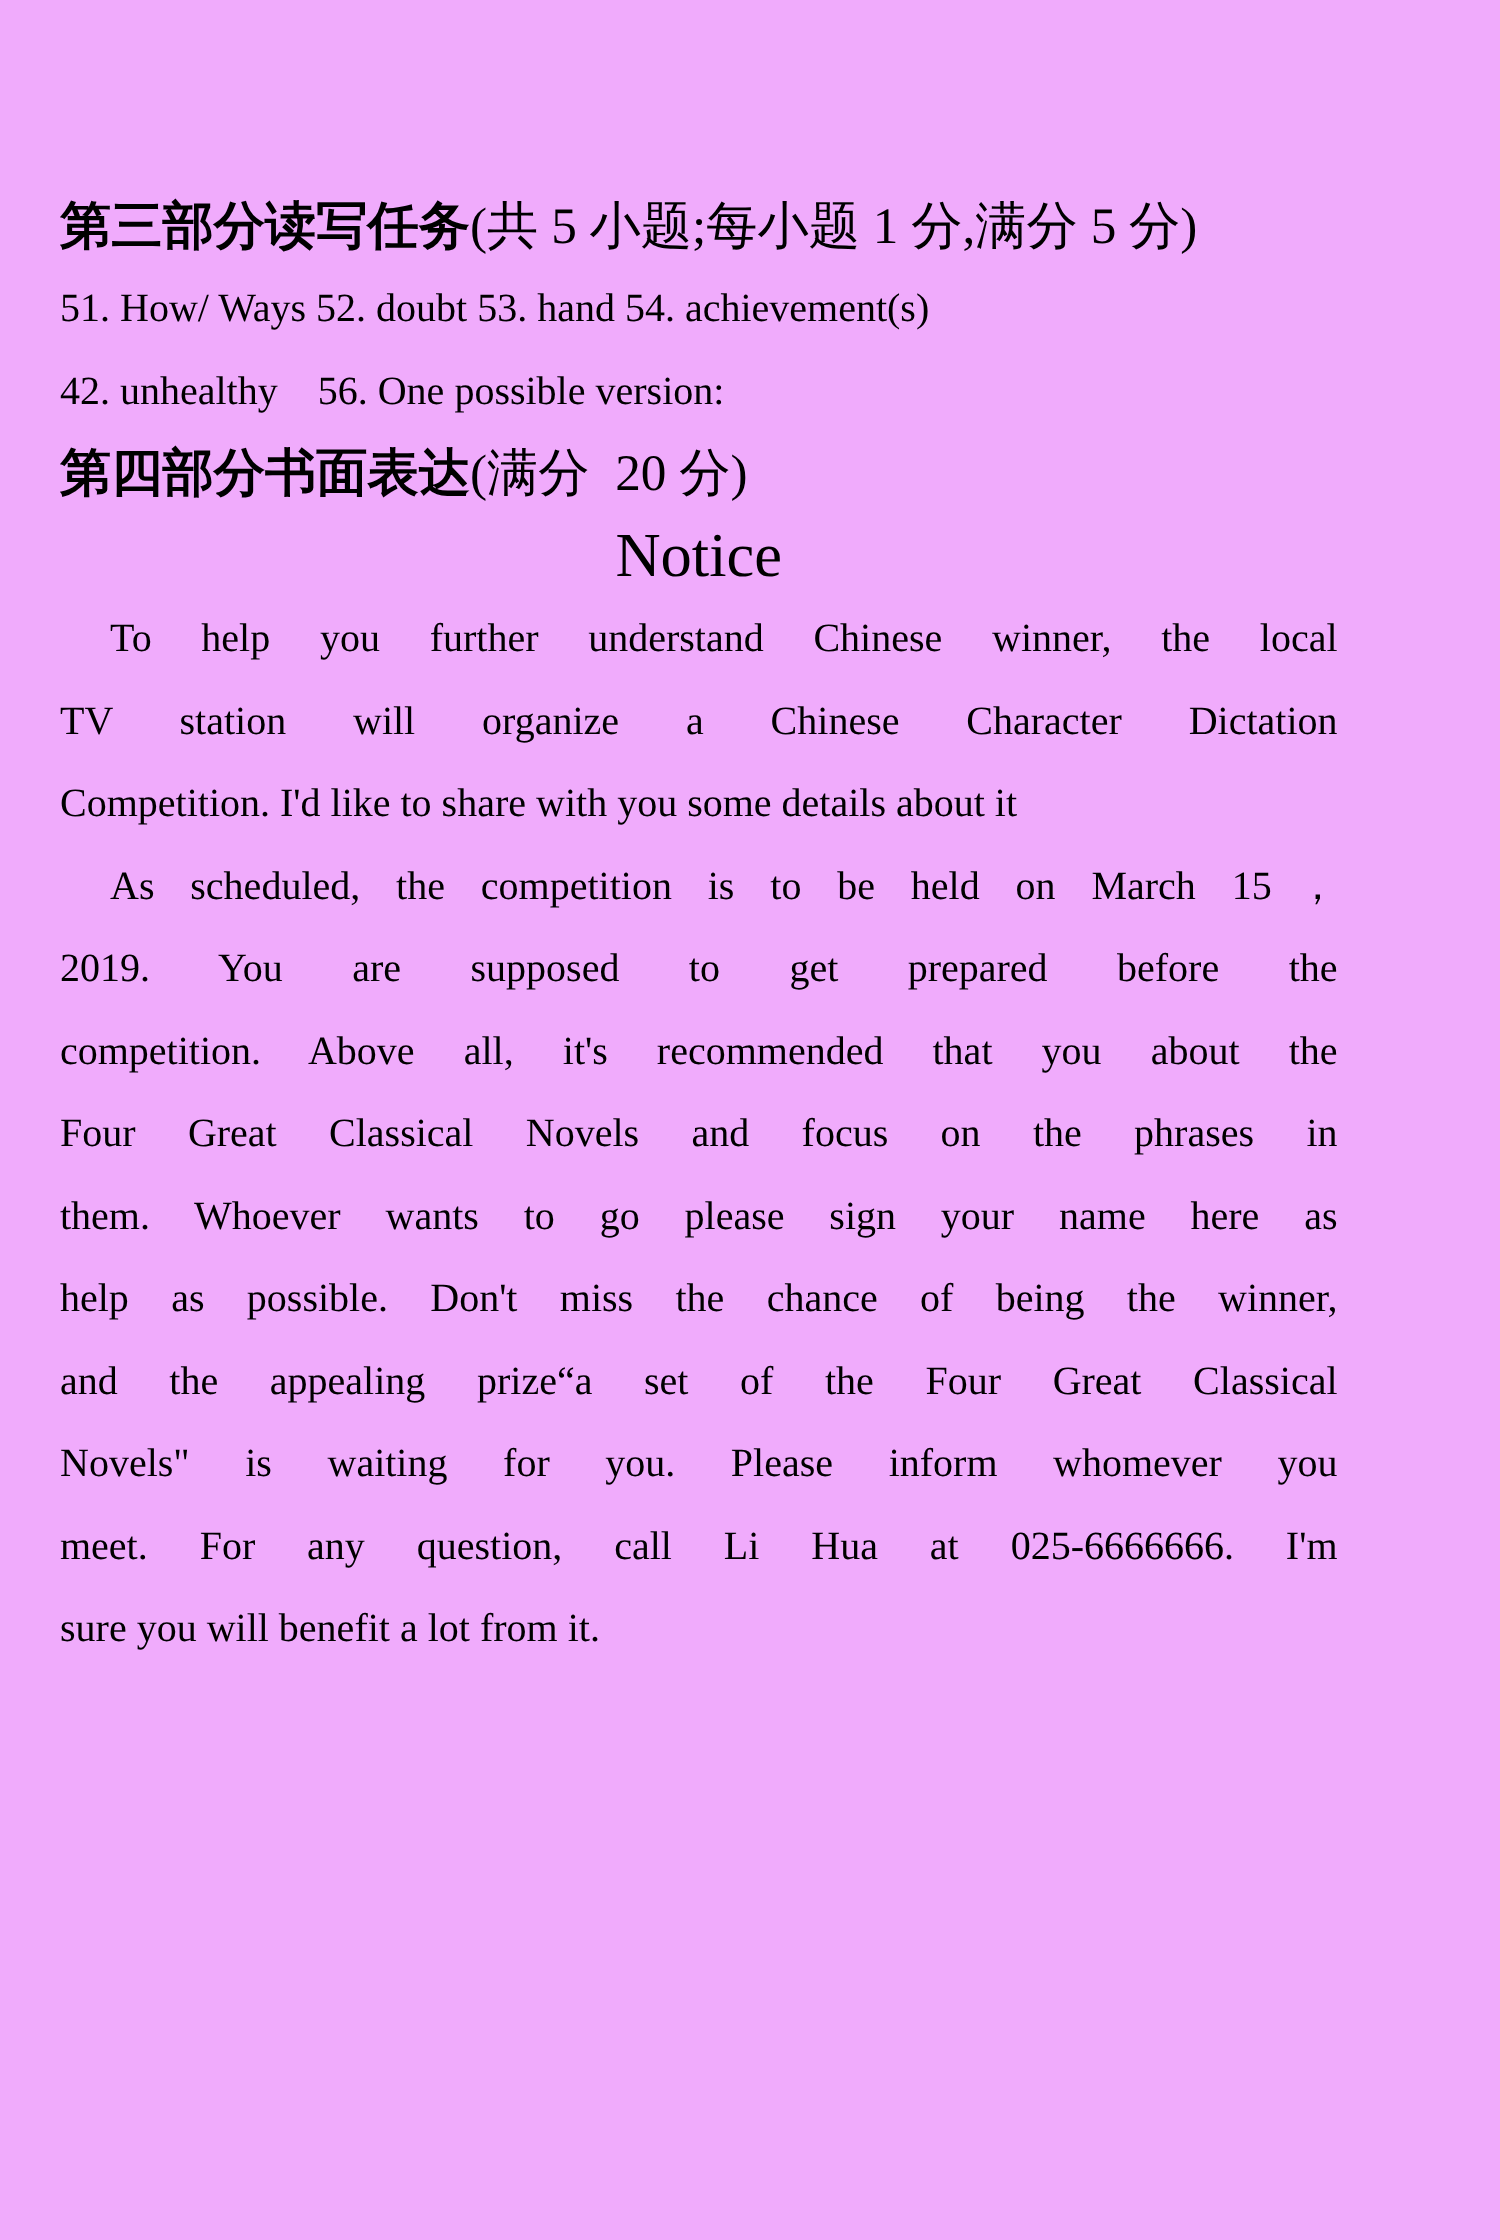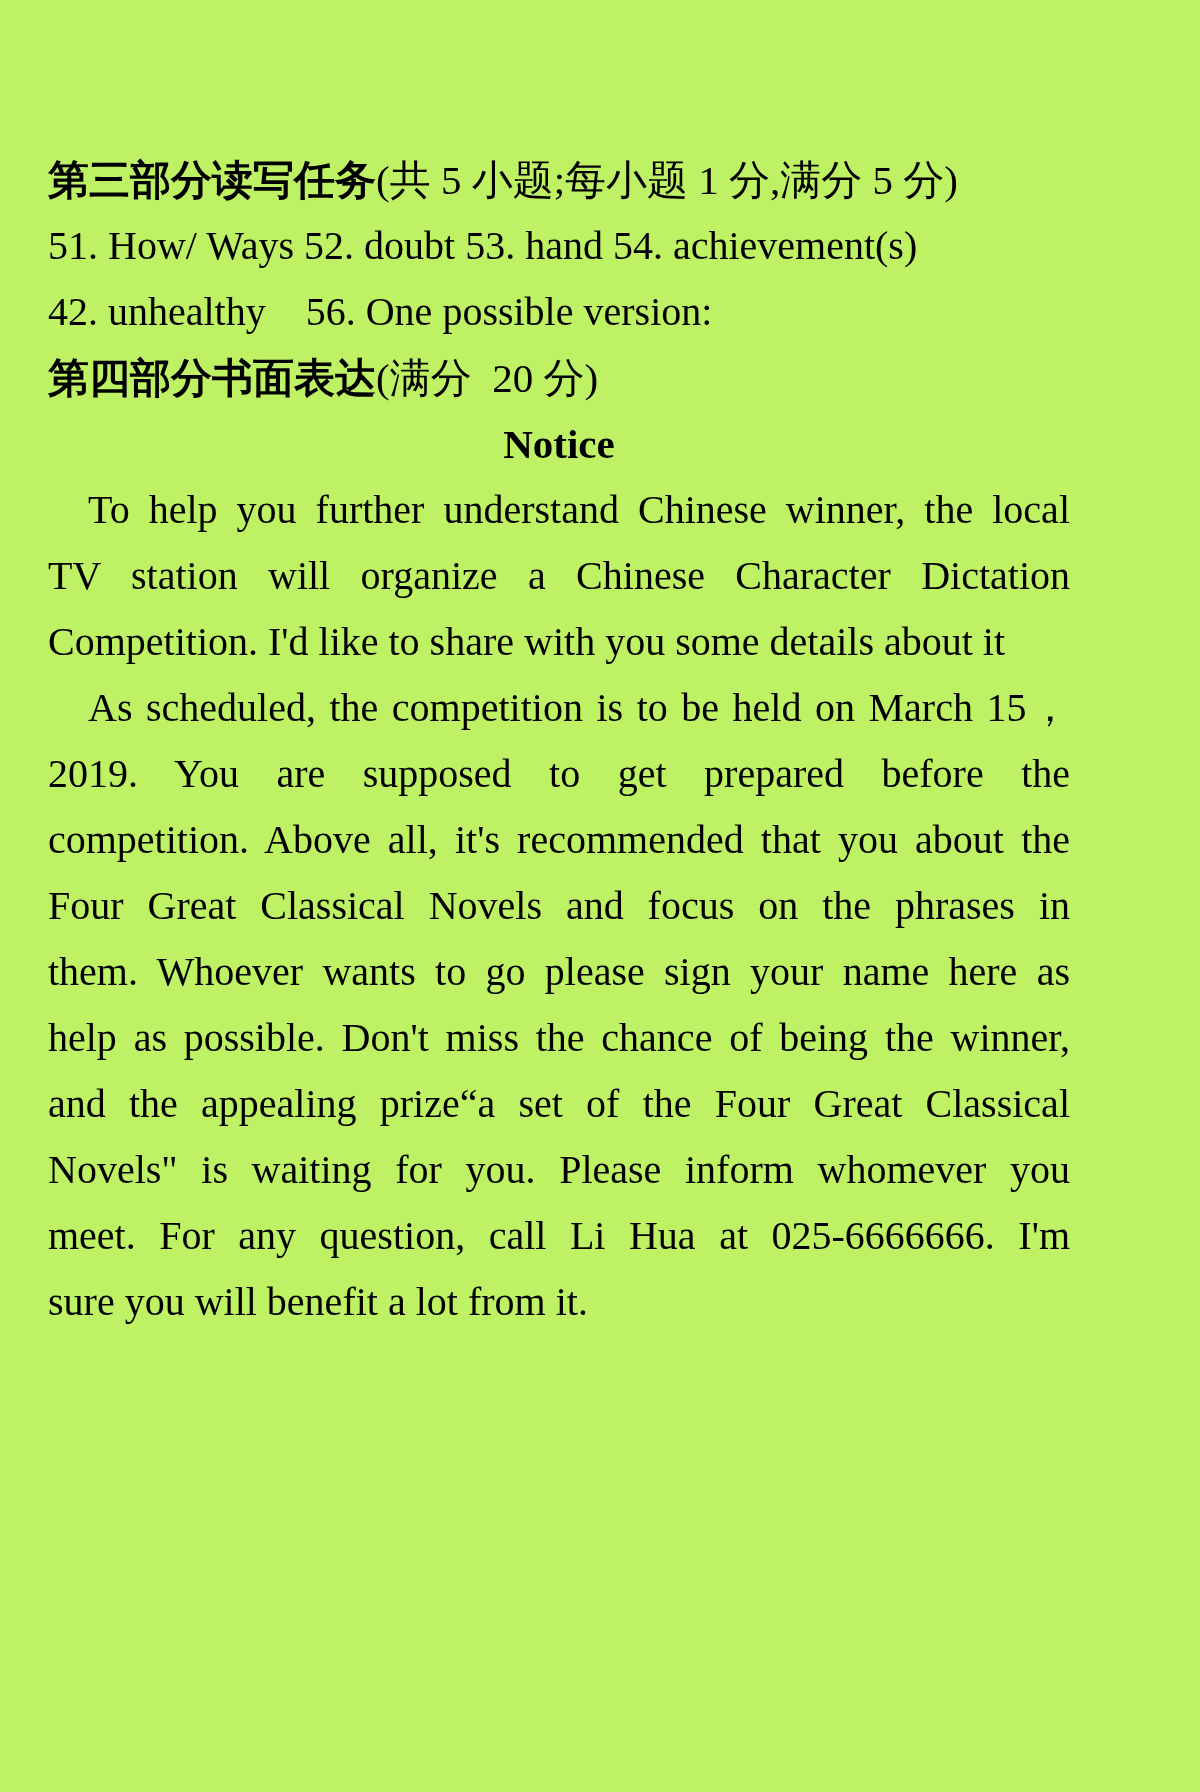--- a/index.html
+++ b/index.html
@@ -11,30 +11,30 @@
     height: 1792px;
     background: #ffffff;
     color: #000000;
     font-family: "Liberation Serif", "DejaVu Serif", serif;
     overflow: hidden;
   }
   .page {
     position: relative;
     width: 1200px;
     height: 1792px;
-    background: #bef264;
+    background: #f0abfc;
   }
   .content {
     position: absolute;
     left: 48px;
     top: 147px;
     width: 1022px;
   }
   .line {
-    font-size: 40px;
+    font-size: 32px;
     line-height: 66px;
     white-space: normal;
   }
   .heading {
     font-size: 41px;
   }
   .cjk-bold {
     font-weight: bold;
   }
   .justify {
@@ -42,22 +42,22 @@
     text-align-last: justify;
   }
   .indent {
     text-indent: 40px;
   }
   .pre {
     white-space: pre-wrap;
   }
   .title {
     text-align: center;
-    font-weight: bold;
-    font-size: 41px;
+    font-weight: normal;
+    font-size: 50px;
   }
 </style>
 </head>
 <body>
 
 <div class="page">
   <div class="content">
 
     <div class="line heading">
       <span class="cjk-bold">第三部分读写任务</span><span class="pre">(共 5 小题;每小题 1 分,满分 5 分)</span>

